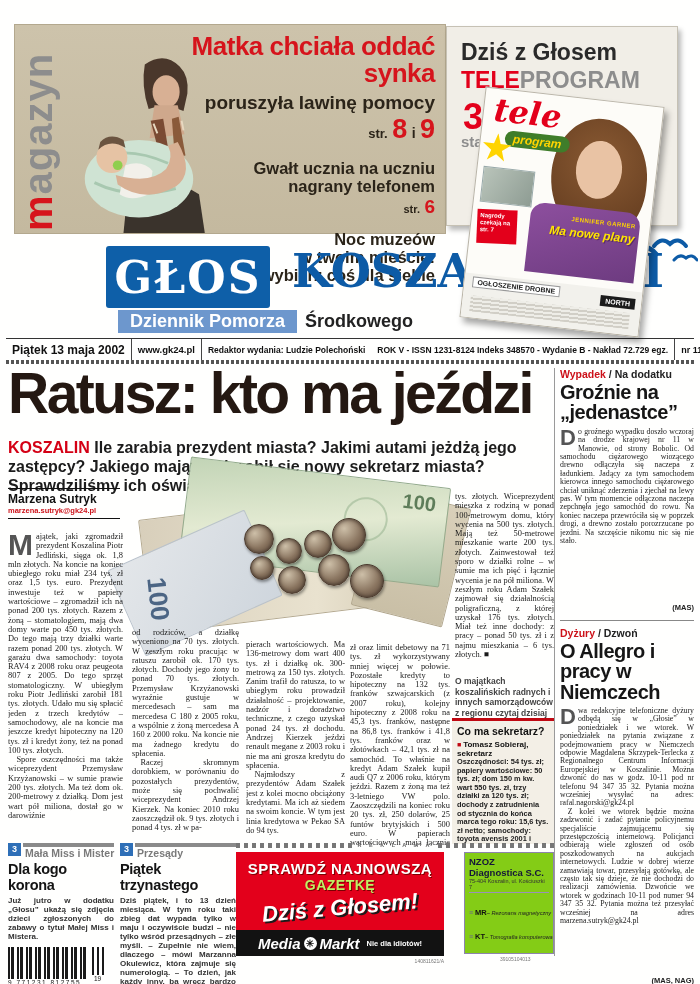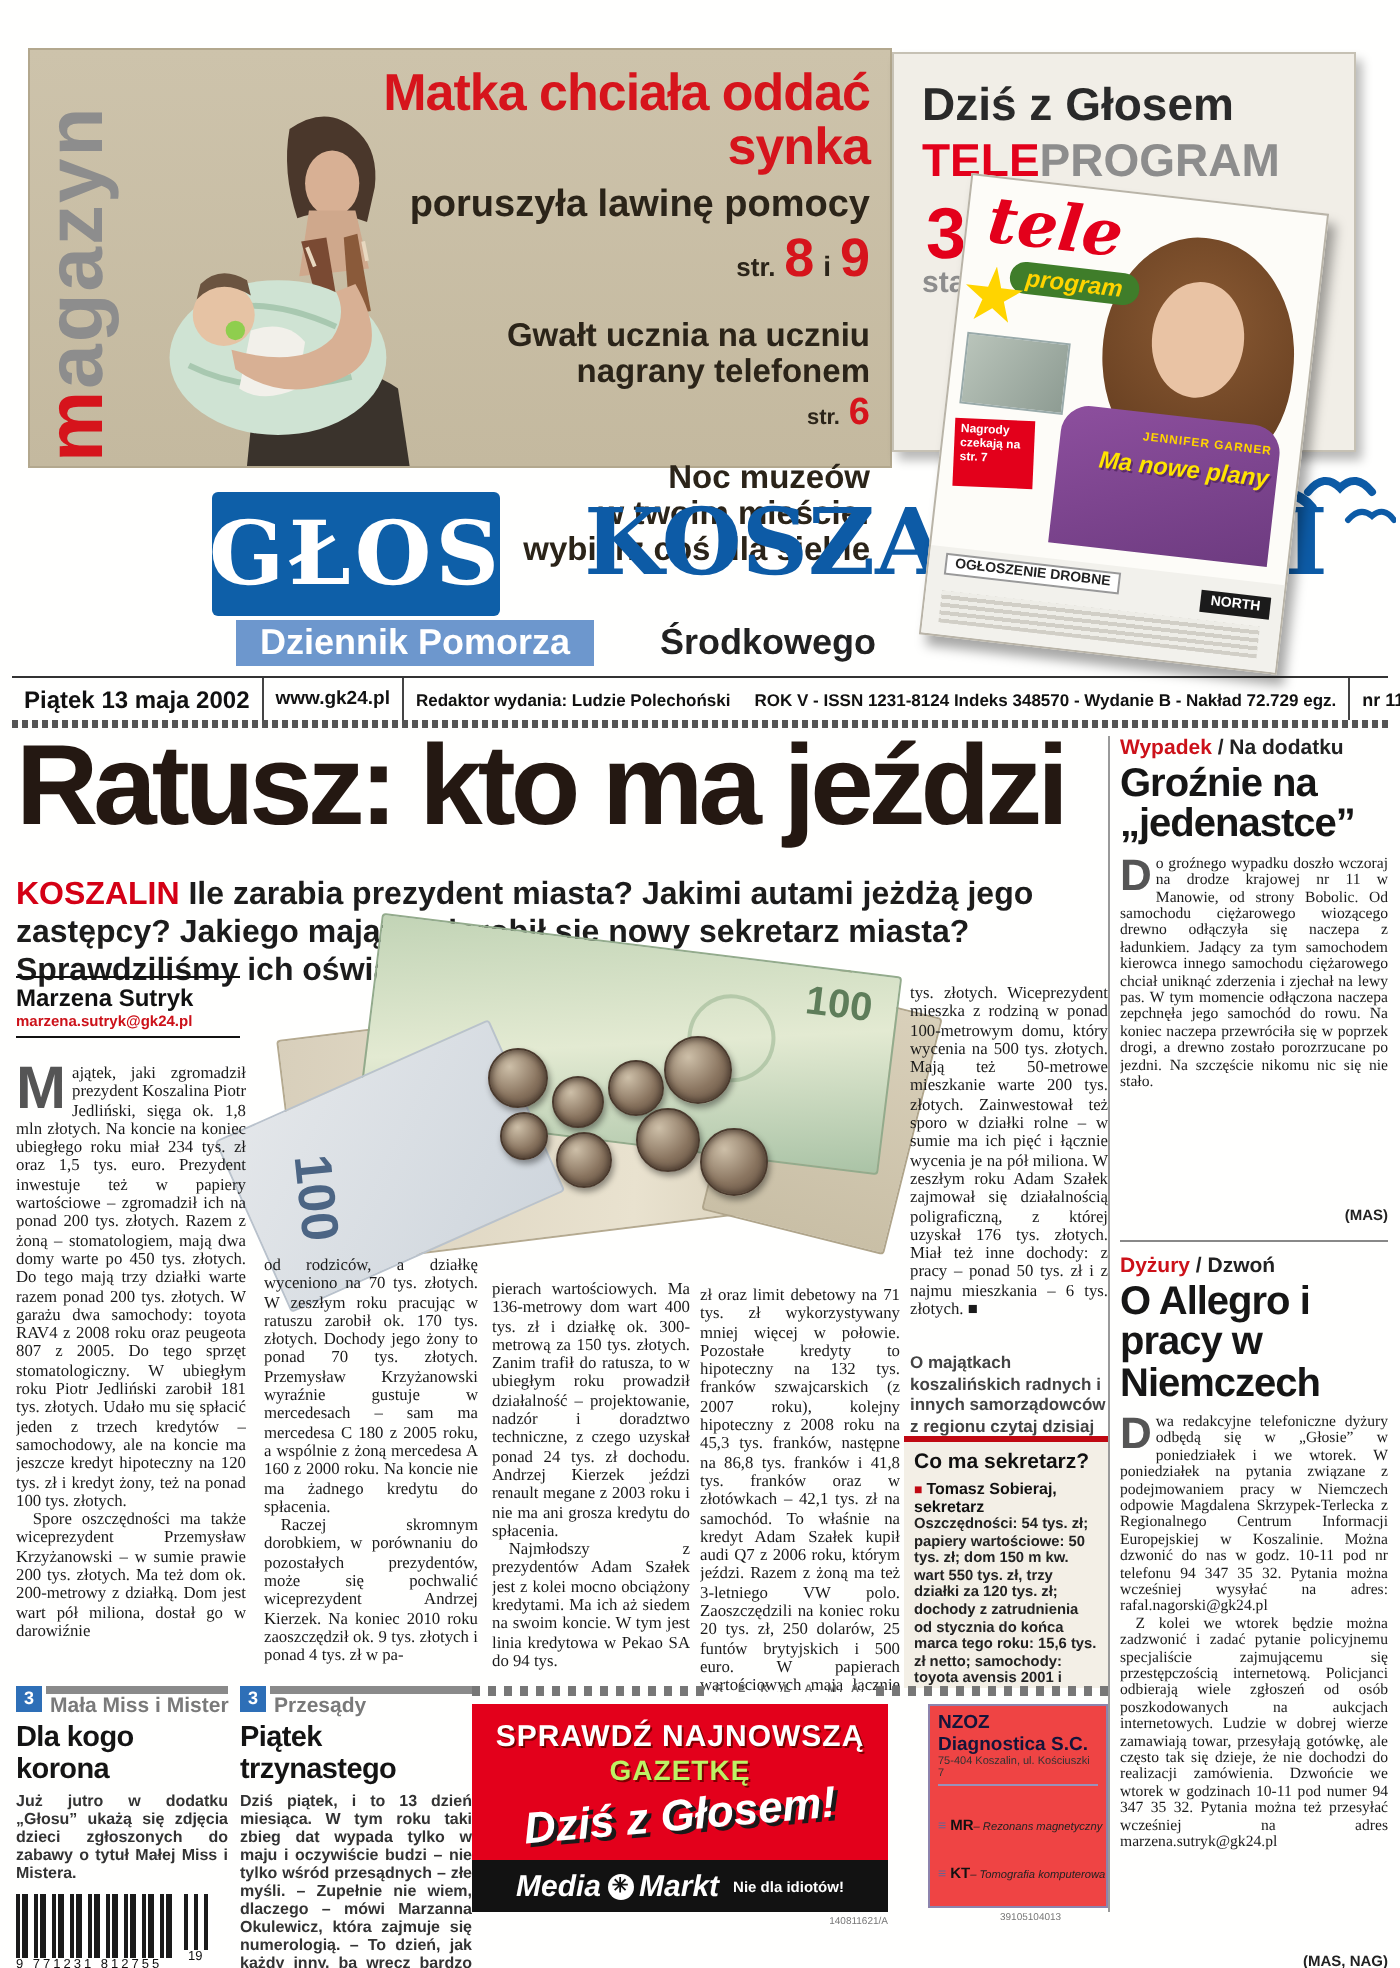--- a/index.html
+++ b/index.html
@@ -55,27 +55,27 @@
     font-size:6px; font-weight:700; padding:3px; line-height:1.2; transform:rotate(-4deg); }
   .mag-smallpic { position:absolute; left:6px; top:78px; width:52px; height:36px; background:linear-gradient(120deg,#b9c4ba,#8e9c93); border:1px solid #9aa; }
   .mag-strip { position:absolute; left:0; bottom:0; width:100%; height:44px; background:#f2f1ec; border-top:1px solid #caca c2; }
   .mag-ad1 { position:absolute; left:8px; bottom:30px; font-size:7px; font-weight:800; color:#222; background:#fff; border:1px solid #999; padding:1px 4px; }
   .mag-ad2 { position:absolute; right:6px; bottom:26px; font-size:7px; font-weight:800; color:#fff; background:#1b1b1b; padding:2px 5px; }
   .mag-noise { position:absolute; left:8px; bottom:6px; width:160px; height:16px;
     background:repeating-linear-gradient(0deg,#c9c6bd 0 2px,#edece6 2px 4px); opacity:.8; }
 
   
   .masthead { position:absolute; left:0; top:238px; width:700px; height:96px; }
-  .glos-box { position:absolute; left:106px; top:8px; width:144px; height:62px; background:#0e5fa8; border-radius:3px;
+  .glos-box { position:absolute; left:106px; top:8px; width:164px; height:62px; background:#0e5fa8; border-radius:3px;
     display:flex; align-items:center; justify-content:center; }
   .glos-box span { font-family:"DejaVu Serif", serif; font-weight:bold; font-size:44px; color:#ffffff; letter-spacing:2px; }
   .kosz { position:absolute; left:292px; top:6px; font-family:"DejaVu Serif", serif; font-weight:bold; font-size:46px;
     color:#0d5ba6; letter-spacing:0px; }
   .birds { position:absolute; left:612px; top:-4px; z-index:1; }
-  .tagline-row { position:absolute; left:118px; top:72px; display:flex; align-items:center;gap:25px; }
+  .tagline-row { position:absolute; left:118px; top:72px; display:flex; align-items:center; }
   .tagline-box { background:#6d97cd; color:#fff; font-weight:800; font-size:18px; padding:1px 12px; }
   .tagline-rest { color:#222; font-weight:800; font-size:18px; margin-left:8px; }
 
   
   .dateline { position:absolute; left:6px; top:338px; width:688px; height:22px; border-top:1px solid #333;
     display:flex; align-items:center; font-family:"Liberation Sans", sans-serif; }
   .dl-cell { padding:2px 6px; white-space:nowrap; }
   .dl-sep { border-left:1px solid #444; align-self:stretch; }
   .dl-date { font-weight:800; font-size:12px; color:#111; width:128px; }
   .dl-site { font-weight:800; font-size:9.5px; color:#111; }
@@ -175,21 +175,21 @@
   .mm-l3 { font-size:22px; font-weight:800; font-style:italic; color:#fff; transform:rotate(-5deg); margin-top:2px;
     text-shadow:2px 2px 0 #1a1a1a; }
   .mm-black { position:absolute; left:0; top:78px; width:100%; height:26px; background:#121212; display:flex;
     align-items:center; justify-content:center; gap:3px; }
   .mm-brand { font-size:15px; font-weight:800; font-style:italic; color:#fff; }
   .mm-gear { width:13px; height:13px; border-radius:50%; background:#fff; color:#121212; font-size:10px;
     line-height:13px; text-align:center; font-weight:800; }
   .mm-slogan { font-size:7.5px; font-weight:800; color:#fff; margin-left:4px; }
   .mm-code { position:absolute; right:0px; top:106px; font-size:5px; color:#777; }
 
-  .nz-ad { position:absolute; left:464px; top:852px; width:90px; height:102px; background:#ef4444;
+  .nz-ad { position:absolute; left:464px; top:852px; width:90px; height:102px; background:#84cc16;
     border:1px solid #8d84ad; padding:3px 4px; overflow:hidden; }
   .nz-title { font-size:9.5px; font-weight:800; color:#14143a; }
   .nz-addr { font-size:5.5px; color:#333; border-bottom:1px solid #9a91ba; padding-bottom:2px; margin-bottom:2px; }
   .nz-item { display:flex; align-items:baseline; margin-top:15px; }
   .nz-item::before { content:"≡"; color:#6b6390; font-size:7px; margin-right:2px; }
   .nz-abbr { font-size:7.5px; font-weight:800; color:#111; width:18px; }
   .nz-desc { font-size:5.6px; font-style:italic; color:#222; white-space:nowrap; }
   .nz-note { font-size:6px; font-weight:800; text-align:center; margin-top:3px; color:#222; }
   .nz-code { position:absolute; left:500px; top:956px; font-size:5px; color:#777; }
 </style>

